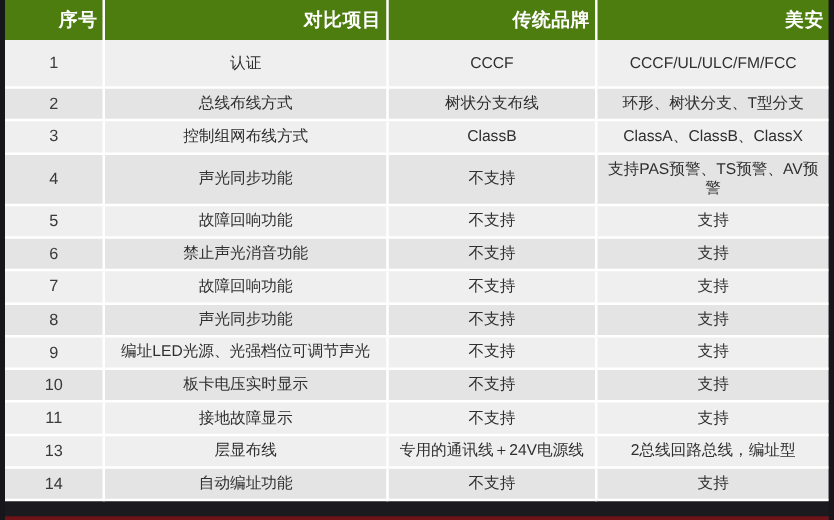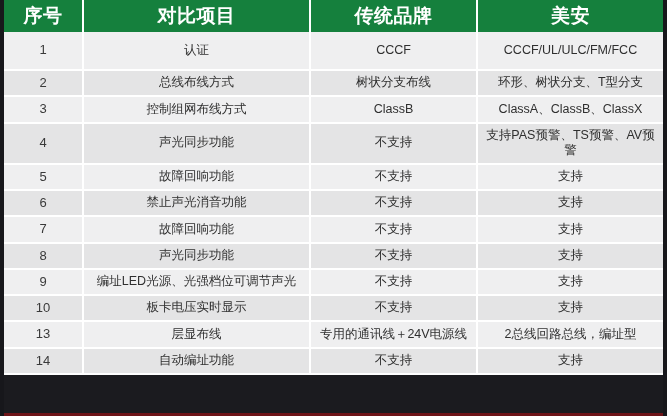--- a/index.html
+++ b/index.html
@@ -52,28 +52,28 @@
     border-collapse: collapse;
     table-layout: fixed;
   }
 
   table.cmp col.c-no   { width: 79px;  }
   table.cmp col.c-item { width: 227px; }
   table.cmp col.c-trad { width: 167px; }
   table.cmp col.c-ma   { width: 186px; }
 
   thead th {
-    background: #15803d;
+    background: #4d7c0f;
     color: #ffffff;
     font-weight: bold;
-    font-size: 19px;
+    font-size: 15px;
     letter-spacing: 0.5px;
     height: 32px;
     padding: 0 4px;
-    text-align: center;
+    text-align: right;
     vertical-align: middle;
     border-right: 2px solid #ffffff;
     box-sizing: border-box;
   }
   thead th:last-child { border-right: none; }
 
   tbody td {
     text-align: center;
     vertical-align: middle;
     font-size: 12.5px;
@@ -175,20 +175,26 @@
           <td class="col-trad">不支持</td>
           <td class="col-ma">支持</td>
         </tr>
         <tr class="even norm">
           <td class="col-no">10</td>
           <td class="col-item">板卡电压实时显示</td>
           <td class="col-trad">不支持</td>
           <td class="col-ma">支持</td>
         </tr>
         <tr class="odd norm">
+          <td class="col-no">11</td>
+          <td class="col-item">接地故障显示</td>
+          <td class="col-trad">不支持</td>
+          <td class="col-ma">支持</td>
+        </tr>
+        <tr class="odd norm">
           <td class="col-no">13</td>
           <td class="col-item">层显布线</td>
           <td class="col-trad">专用的通讯线＋24V电源线</td>
           <td class="col-ma">2总线回路总线，编址型</td>
         </tr>
         <tr class="even norm">
           <td class="col-no">14</td>
           <td class="col-item">自动编址功能</td>
           <td class="col-trad">不支持</td>
           <td class="col-ma">支持</td>

